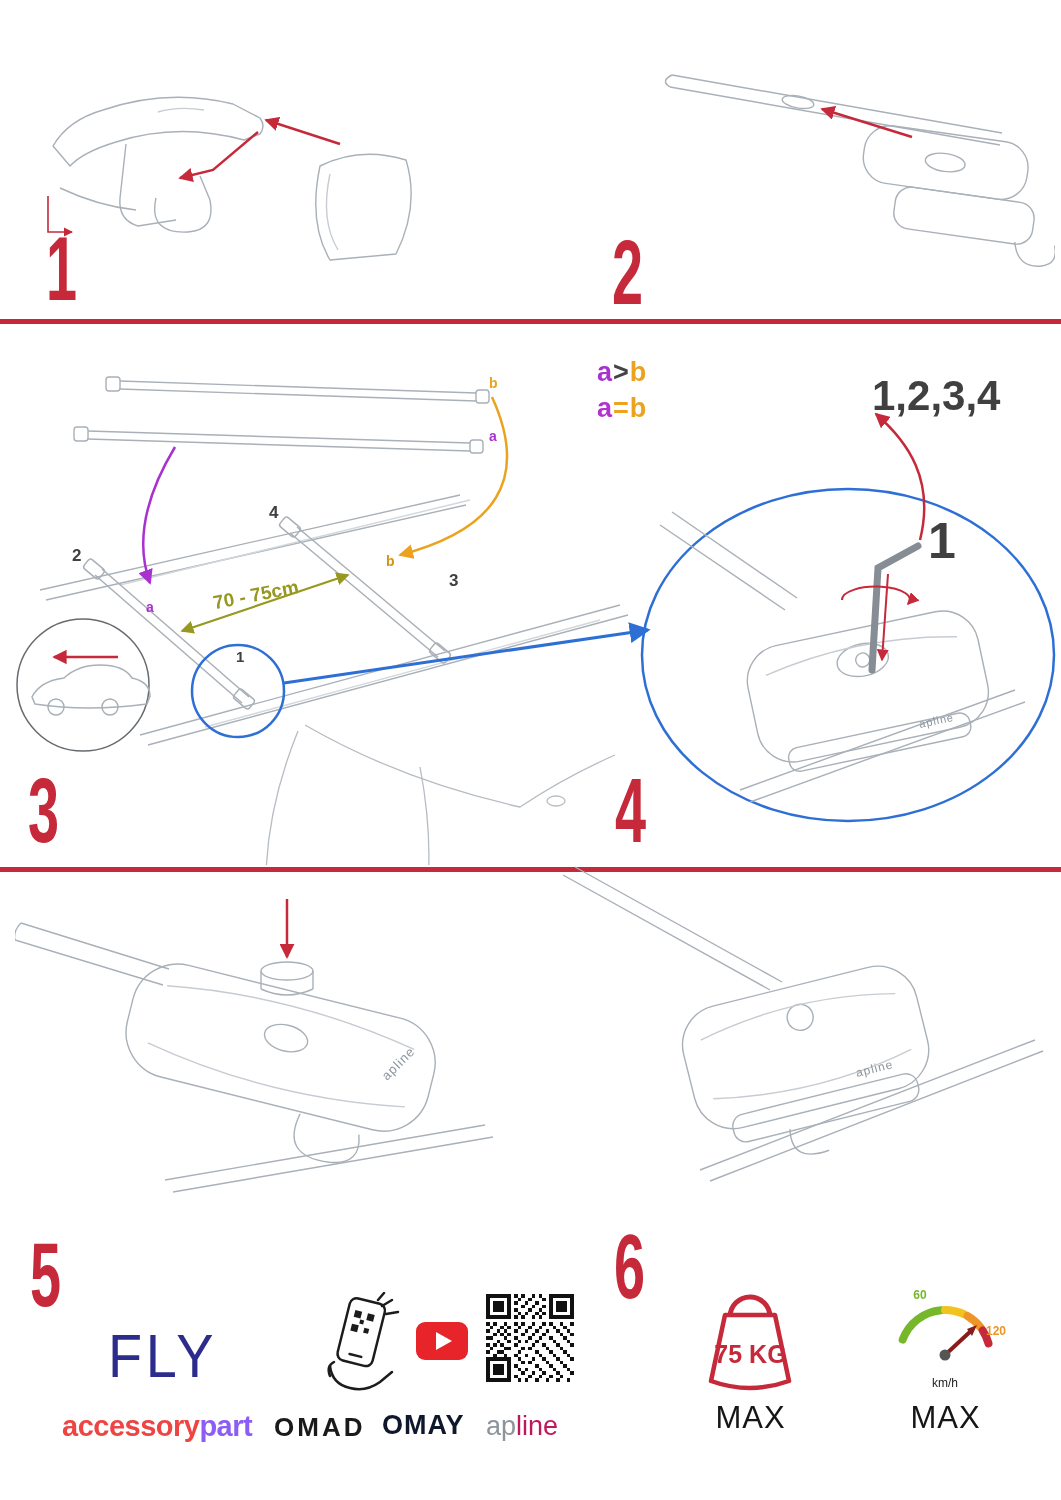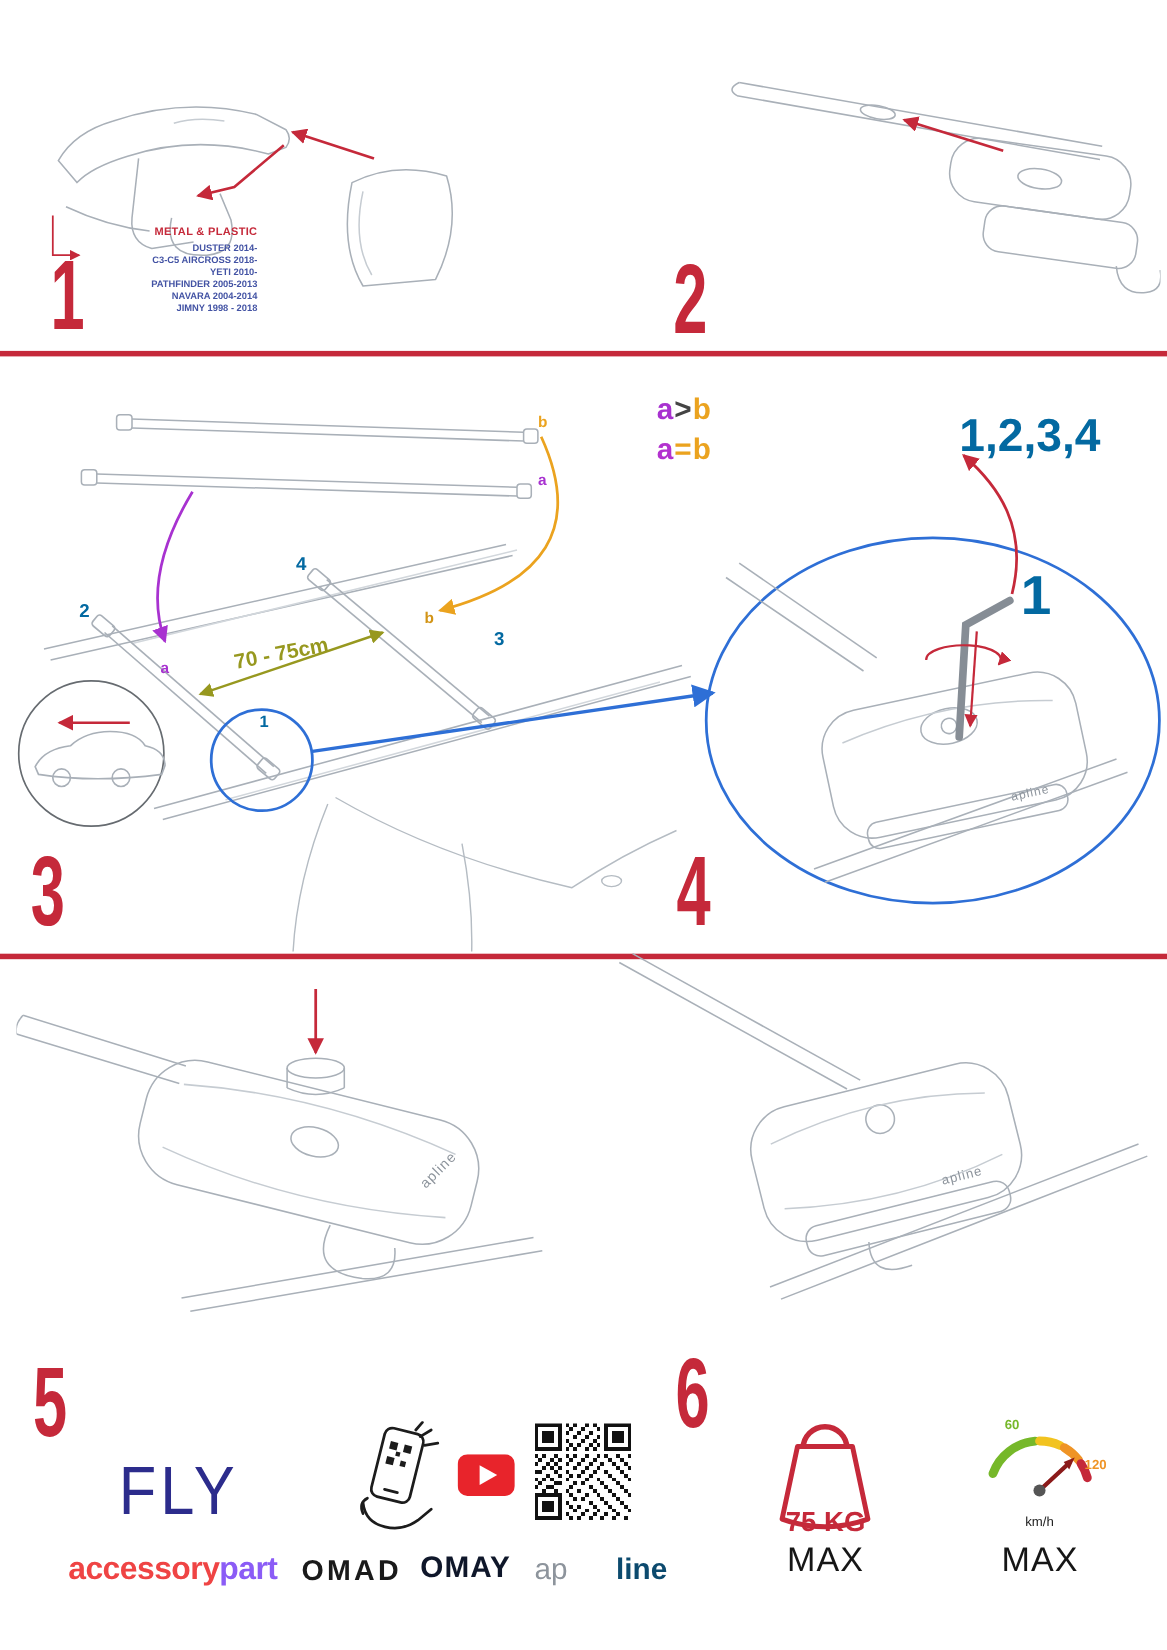--- a/index.html
+++ b/index.html
@@ -2,21 +2,21 @@
 <html><head>
 <meta charset="utf-8">
 <style>
   html,body{margin:0;padding:0;background:#fff;}
   .page{position:relative;width:1061px;height:1500px;background:#ffffff;overflow:hidden;
         font-family:"Liberation Sans",sans-serif;}
   .abs{position:absolute;}
   .stepnum{position:absolute;font-size:90px;font-weight:700;color:#c5293a;line-height:1;
            transform:scaleX(.62);transform-origin:left top;letter-spacing:-3px;}
   .divider{position:absolute;left:0;width:1061px;height:5px;background:#c5293a;}
-  .bnum{position:absolute;color:#0369a1;font-weight:700;}
+  .bnum{position:absolute;color:#404040;font-weight:700;}
   .plbl{position:absolute;font-weight:700;}
   .cmp{position:absolute;left:574px;top:354px;font-size:27px;font-weight:700;line-height:36px;margin-left:23px;}
   .cmp span{letter-spacing:1px;}
   .veh{color:#4353a4;font-size:8.5px;line-height:11px;font-weight:700;margin-top:3px;}
   .maxlbl{position:absolute;font-size:31px;font-weight:400;color:#161616;letter-spacing:1px;text-align:center;}
   svg{display:block;}
 </style>
 </head>
 <body>
 
@@ -38,31 +38,20 @@
     <g stroke="#a9b0b8" stroke-width="1.4" fill="none" stroke-linejoin="round">
       <path d="M312,118 Q300,175 322,212 L388,206 Q412,158 398,112 Q352,98 312,118 Z"></path>
       <path d="M322,126 Q312,172 330,202" stroke="#c6ccd2"></path>
     </g>
     <g stroke="#c5293a" stroke-width="2.4" fill="none">
       <path d="M332,96 L258,72" marker-end="url(#m1r)"></path>
       <path d="M250,84 L205,122 L172,130" marker-end="url(#m1r)"></path>
       <path d="M40,148 L40,184 L64,184" stroke-width="1.6" marker-end="url(#m1r)"></path>
     </g>
   </svg>
-  <div class="abs" style="left:88px;top:206px;width:146px;text-align:right;">
-    <div style="color:#c5293a;font-weight:700;font-size:10px;letter-spacing:.3px;">METAL &amp; PLASTIC</div>
-    <div class="veh">
-      <div>DUSTER 2014-</div>
-      <div>C3-C5 AIRCROSS 2018-</div>
-      <div>YETI 2010-</div>
-      <div>PATHFINDER 2005-2013</div>
-      <div>NAVARA 2004-2014</div>
-      <div>JIMNY 1998 - 2018</div>
-    </div>
-  </div>
   <div class="stepnum" style="left:46px;top:224px;">1</div>
 
   <svg class="abs" style="left:650px;top:45px" width="405" height="235" viewBox="0 0 405 235">
     <defs>
       <marker id="m2r" viewBox="0 0 8 8" refX="7" refY="4" markerWidth="6" markerHeight="6" orient="auto">
           <path d="M0 0L8 4L0 8z" fill="#c5293a"></path>
         </marker>
     </defs>
     <g stroke="#a9b0b8" stroke-width="1.4" fill="none" stroke-linejoin="round">
       <path d="M22,30 L352,88"></path>
@@ -305,30 +294,30 @@
       <rect x="2" y="2" width="3" height="3"></rect>
         <rect x="20" y="2" width="3" height="3"></rect>
         <rect x="2" y="20" width="3" height="3"></rect>
     </g>
     <path fill="#111111" d="M8 0h1v1h-1zM10 0h1v1h-1zM13 0h1v1h-1zM15 0h1v1h-1zM9 1h1v1h-1zM12 1h1v1h-1zM16 1h1v1h-1zM8 2h1v1h-1zM11 2h1v1h-1zM14 2h1v1h-1zM10 3h1v1h-1zM13 3h1v1h-1zM16 3h1v1h-1zM8 4h1v1h-1zM12 4h1v1h-1zM15 4h1v1h-1zM9 5h1v1h-1zM11 5h1v1h-1zM14 5h1v1h-1zM16 5h1v1h-1zM8 6h1v1h-1zM10 6h1v1h-1zM13 6h1v1h-1zM15 6h1v1h-1zM0 8h1v1h-1zM2 8h1v1h-1zM5 8h1v1h-1zM8 8h1v1h-1zM10 8h1v1h-1zM13 8h1v1h-1zM16 8h1v1h-1zM18 8h1v1h-1zM21 8h1v1h-1zM24 8h1v1h-1zM1 9h1v1h-1zM4 9h1v1h-1zM6 9h1v1h-1zM9 9h1v1h-1zM12 9h1v1h-1zM15 9h1v1h-1zM19 9h1v1h-1zM22 9h1v1h-1zM0 10h1v1h-1zM3 10h1v1h-1zM5 10h1v1h-1zM8 10h1v1h-1zM11 10h1v1h-1zM14 10h1v1h-1zM17 10h1v1h-1zM20 10h1v1h-1zM23 10h1v1h-1zM2 11h1v1h-1zM4 11h1v1h-1zM6 11h1v1h-1zM10 11h1v1h-1zM13 11h1v1h-1zM16 11h1v1h-1zM21 11h1v1h-1zM24 11h1v1h-1zM0 12h1v1h-1zM1 12h1v1h-1zM5 12h1v1h-1zM8 12h1v1h-1zM12 12h1v1h-1zM15 12h1v1h-1zM18 12h1v1h-1zM22 12h1v1h-1zM3 13h1v1h-1zM6 13h1v1h-1zM9 13h1v1h-1zM11 13h1v1h-1zM14 13h1v1h-1zM19 13h1v1h-1zM23 13h1v1h-1zM0 14h1v1h-1zM2 14h1v1h-1zM4 14h1v1h-1zM8 14h1v1h-1zM13 14h1v1h-1zM16 14h1v1h-1zM20 14h1v1h-1zM24 14h1v1h-1zM1 15h1v1h-1zM5 15h1v1h-1zM6 15h1v1h-1zM10 15h1v1h-1zM12 15h1v1h-1zM17 15h1v1h-1zM21 15h1v1h-1zM0 16h1v1h-1zM3 16h1v1h-1zM4 16h1v1h-1zM9 16h1v1h-1zM14 16h1v1h-1zM18 16h1v1h-1zM22 16h1v1h-1zM2 17h1v1h-1zM5 17h1v1h-1zM8 17h1v1h-1zM11 17h1v1h-1zM15 17h1v1h-1zM19 17h1v1h-1zM23 17h1v1h-1zM9 18h1v1h-1zM13 18h1v1h-1zM16 18h1v1h-1zM20 18h1v1h-1zM24 18h1v1h-1zM10 19h1v1h-1zM12 19h1v1h-1zM17 19h1v1h-1zM21 19h1v1h-1zM8 20h1v1h-1zM14 20h1v1h-1zM18 20h1v1h-1zM22 20h1v1h-1zM9 21h1v1h-1zM11 21h1v1h-1zM15 21h1v1h-1zM19 21h1v1h-1zM23 21h1v1h-1zM10 22h1v1h-1zM13 22h1v1h-1zM16 22h1v1h-1zM20 22h1v1h-1zM24 22h1v1h-1zM8 23h1v1h-1zM12 23h1v1h-1zM15 23h1v1h-1zM18 23h1v1h-1zM21 23h1v1h-1zM9 24h1v1h-1zM11 24h1v1h-1zM14 24h1v1h-1zM17 24h1v1h-1zM20 24h1v1h-1zM23 24h1v1h-1z"></path>
   </svg>
 
   <div class="abs" style="left:274px;top:1412px;font-size:26px;font-weight:600;color:#1a1a1a;letter-spacing:3px;text-align:right;">OMAD</div>
   <div class="abs" style="left:382px;top:1410px;font-size:27px;font-weight:800;color:#0f172a;letter-spacing:1px;">OMAY</div>
   <div class="abs" style="left:486px;top:1411px;font-size:27px;">
-    <span style="color:#8d949c;font-weight:500;">ap</span><span style="color:#0c4a6e;font-weight:700;margin-left:44px;">line</span>
+    <span style="color:#8d949c;font-weight:500;">ap</span><span style="color:#be185d;font-weight:400;">line</span>
   </div>
 
   <svg class="abs" style="left:683px;top:1283px" width="135" height="125" viewBox="0 0 135 125">
     <g stroke="#c5293a" fill="none" stroke-linejoin="round">
       <path d="M47,34 a20,20 0 1 1 40,0" stroke-width="5"></path>
       <path d="M42,32 L92,32 L106,98 Q67,112 28,98 Z" stroke-width="4.5"></path>
     </g>
   </svg>
-  <div class="abs" style="left:683px;top:1340px;width:135px;text-align:center;color:#c5293a;font-size:25px;font-weight:700;margin-top:30px;">75 KG</div>
+  <div class="abs" style="left:683px;top:1340px;width:135px;text-align:center;color:#c5293a;font-size:25px;font-weight:700;">75 KG</div>
   <div class="maxlbl" style="left:683px;top:1400px;width:135px;">MAX</div>
 
   <svg class="abs" style="left:878px;top:1283px" width="135" height="120" viewBox="0 0 135 120">
     <g fill="none" stroke-linecap="round" stroke-width="8">
       <path d="M24.7 56.6 A45 45 0 0 1 63.1 27.2" stroke="#76b82a"></path>
       <path d="M67 27 A45 45 0 0 1 86 31.2" stroke="#f2c31f"></path>
       <path d="M89.5 33 A45 45 0 0 1 102.5 44.3" stroke="#ef9426"></path>
       <path d="M104.7 47.5 A45 45 0 0 1 110.5 60.4" stroke="#c5293a"></path>
     </g>
     <line x1="67" y1="72" x2="94" y2="47" stroke="#8b1a1a" stroke-width="4" stroke-linecap="round"></line>

